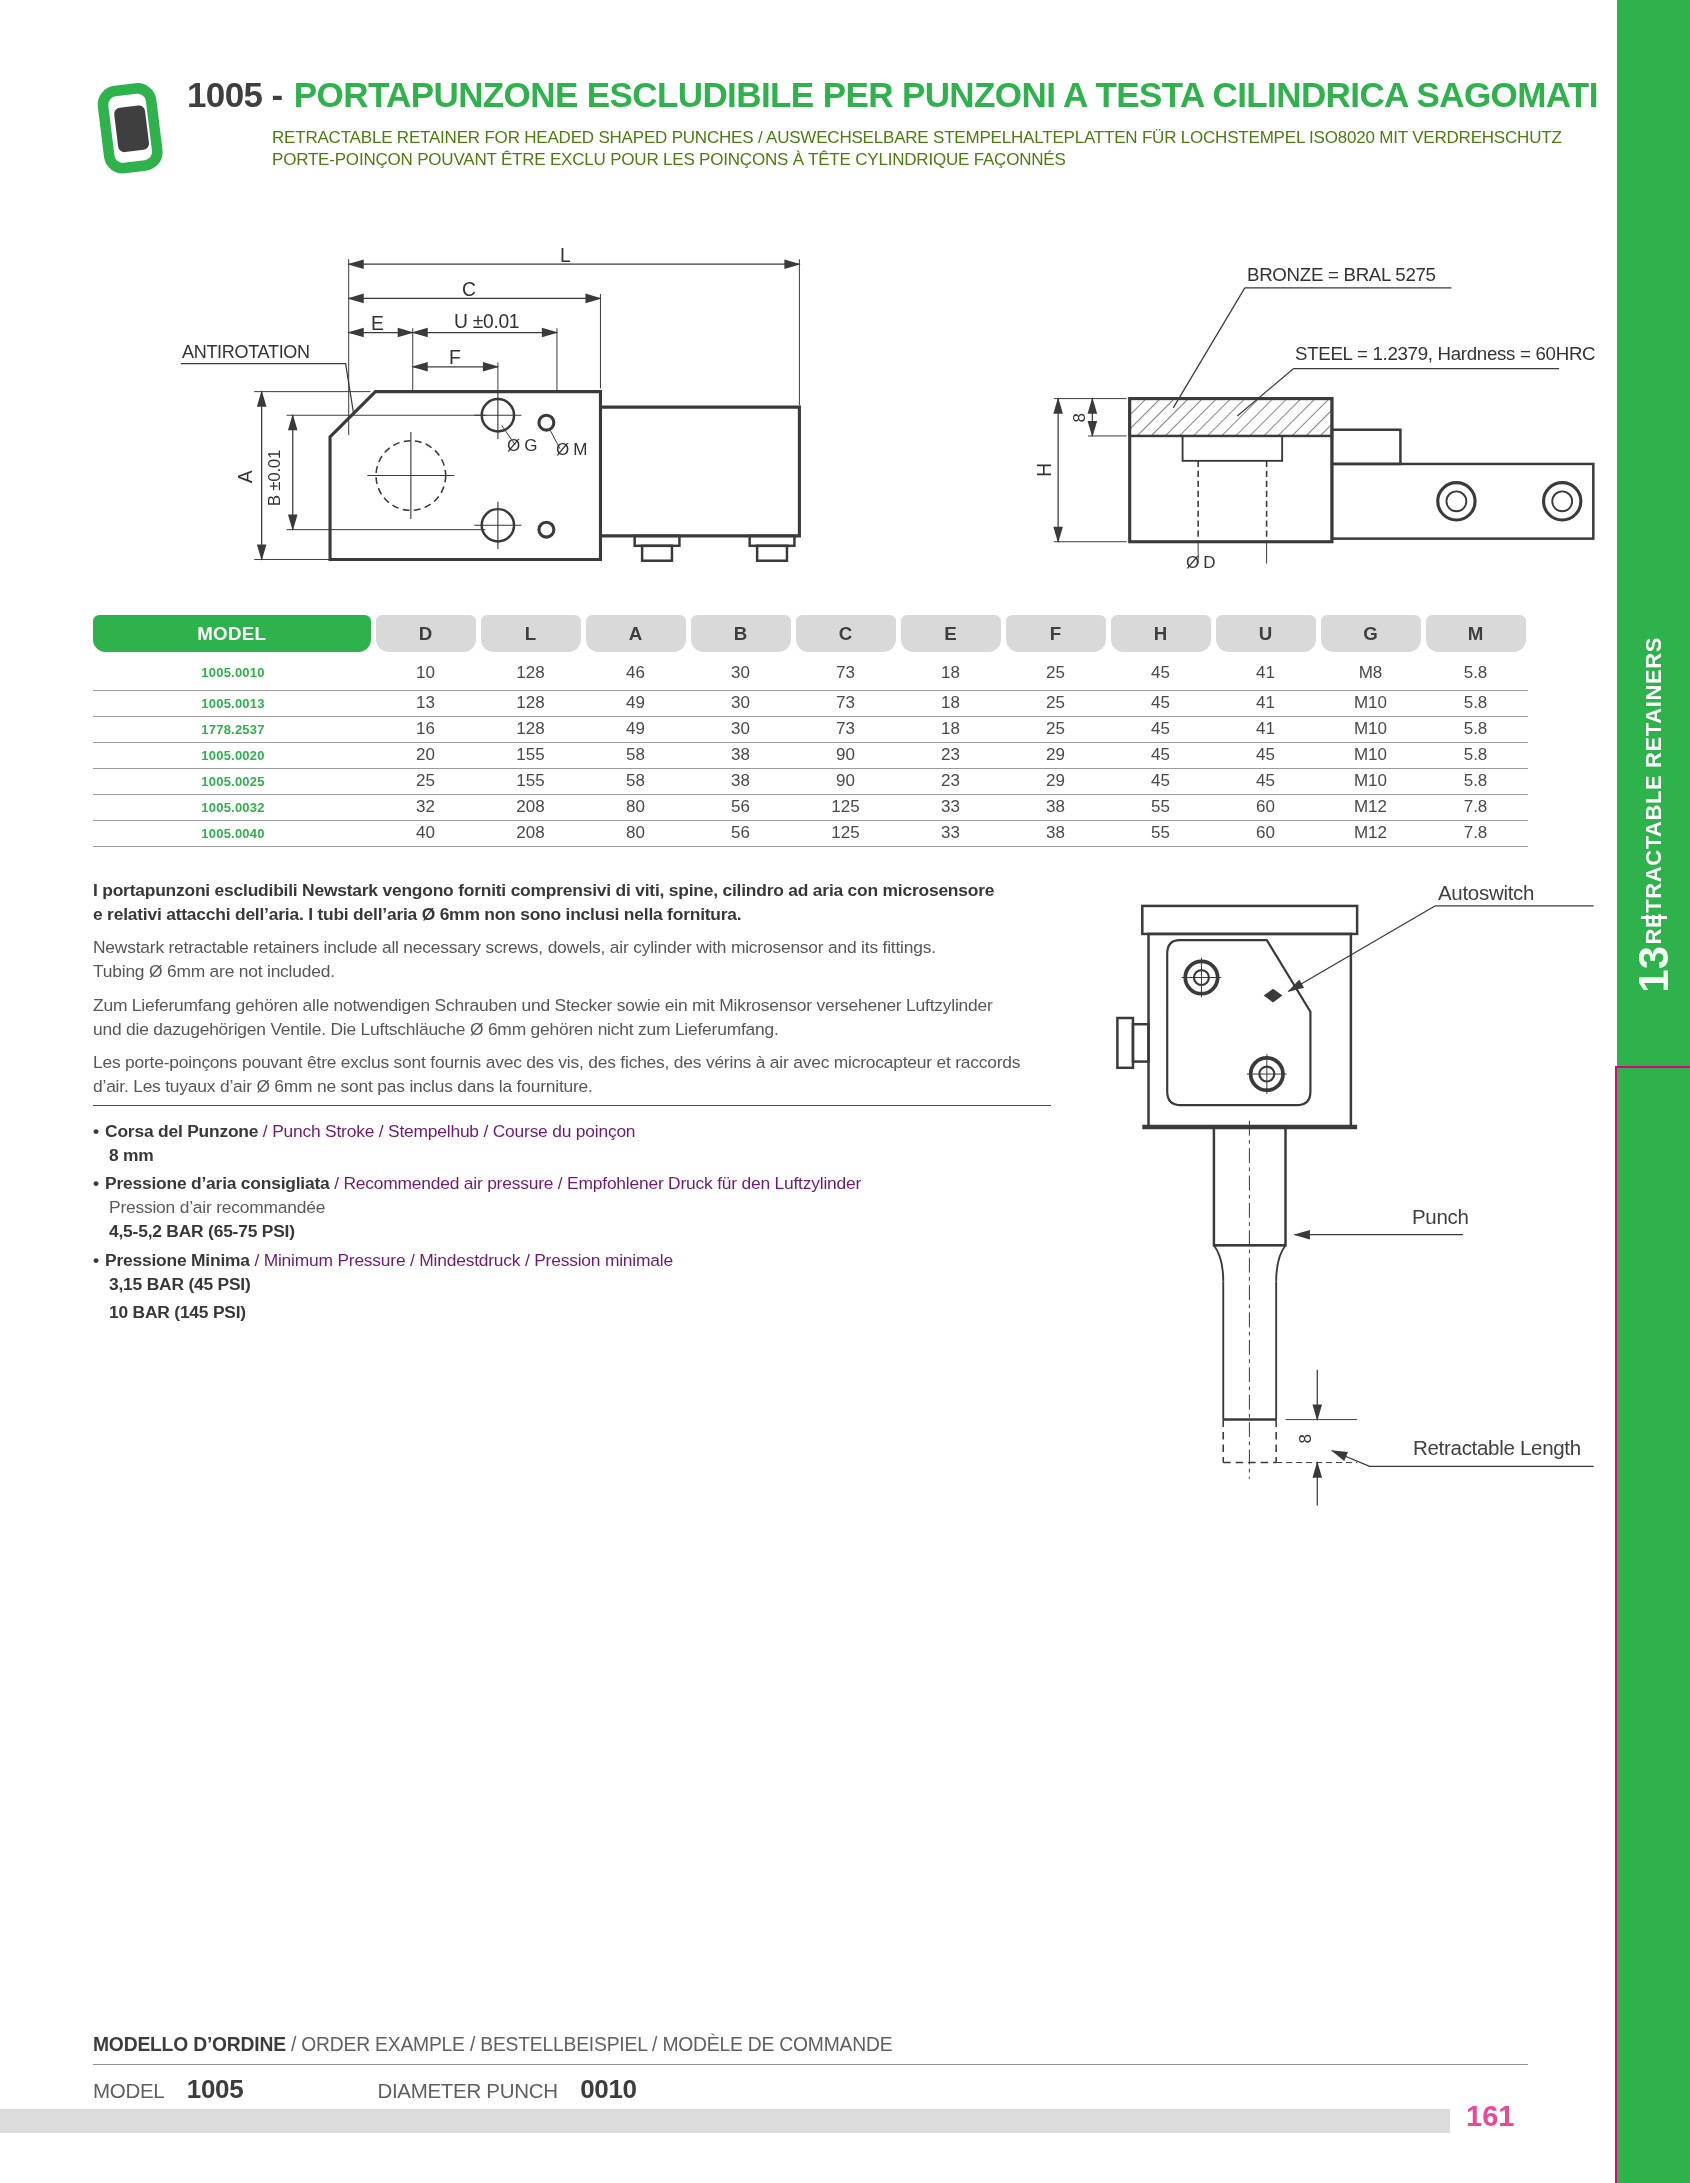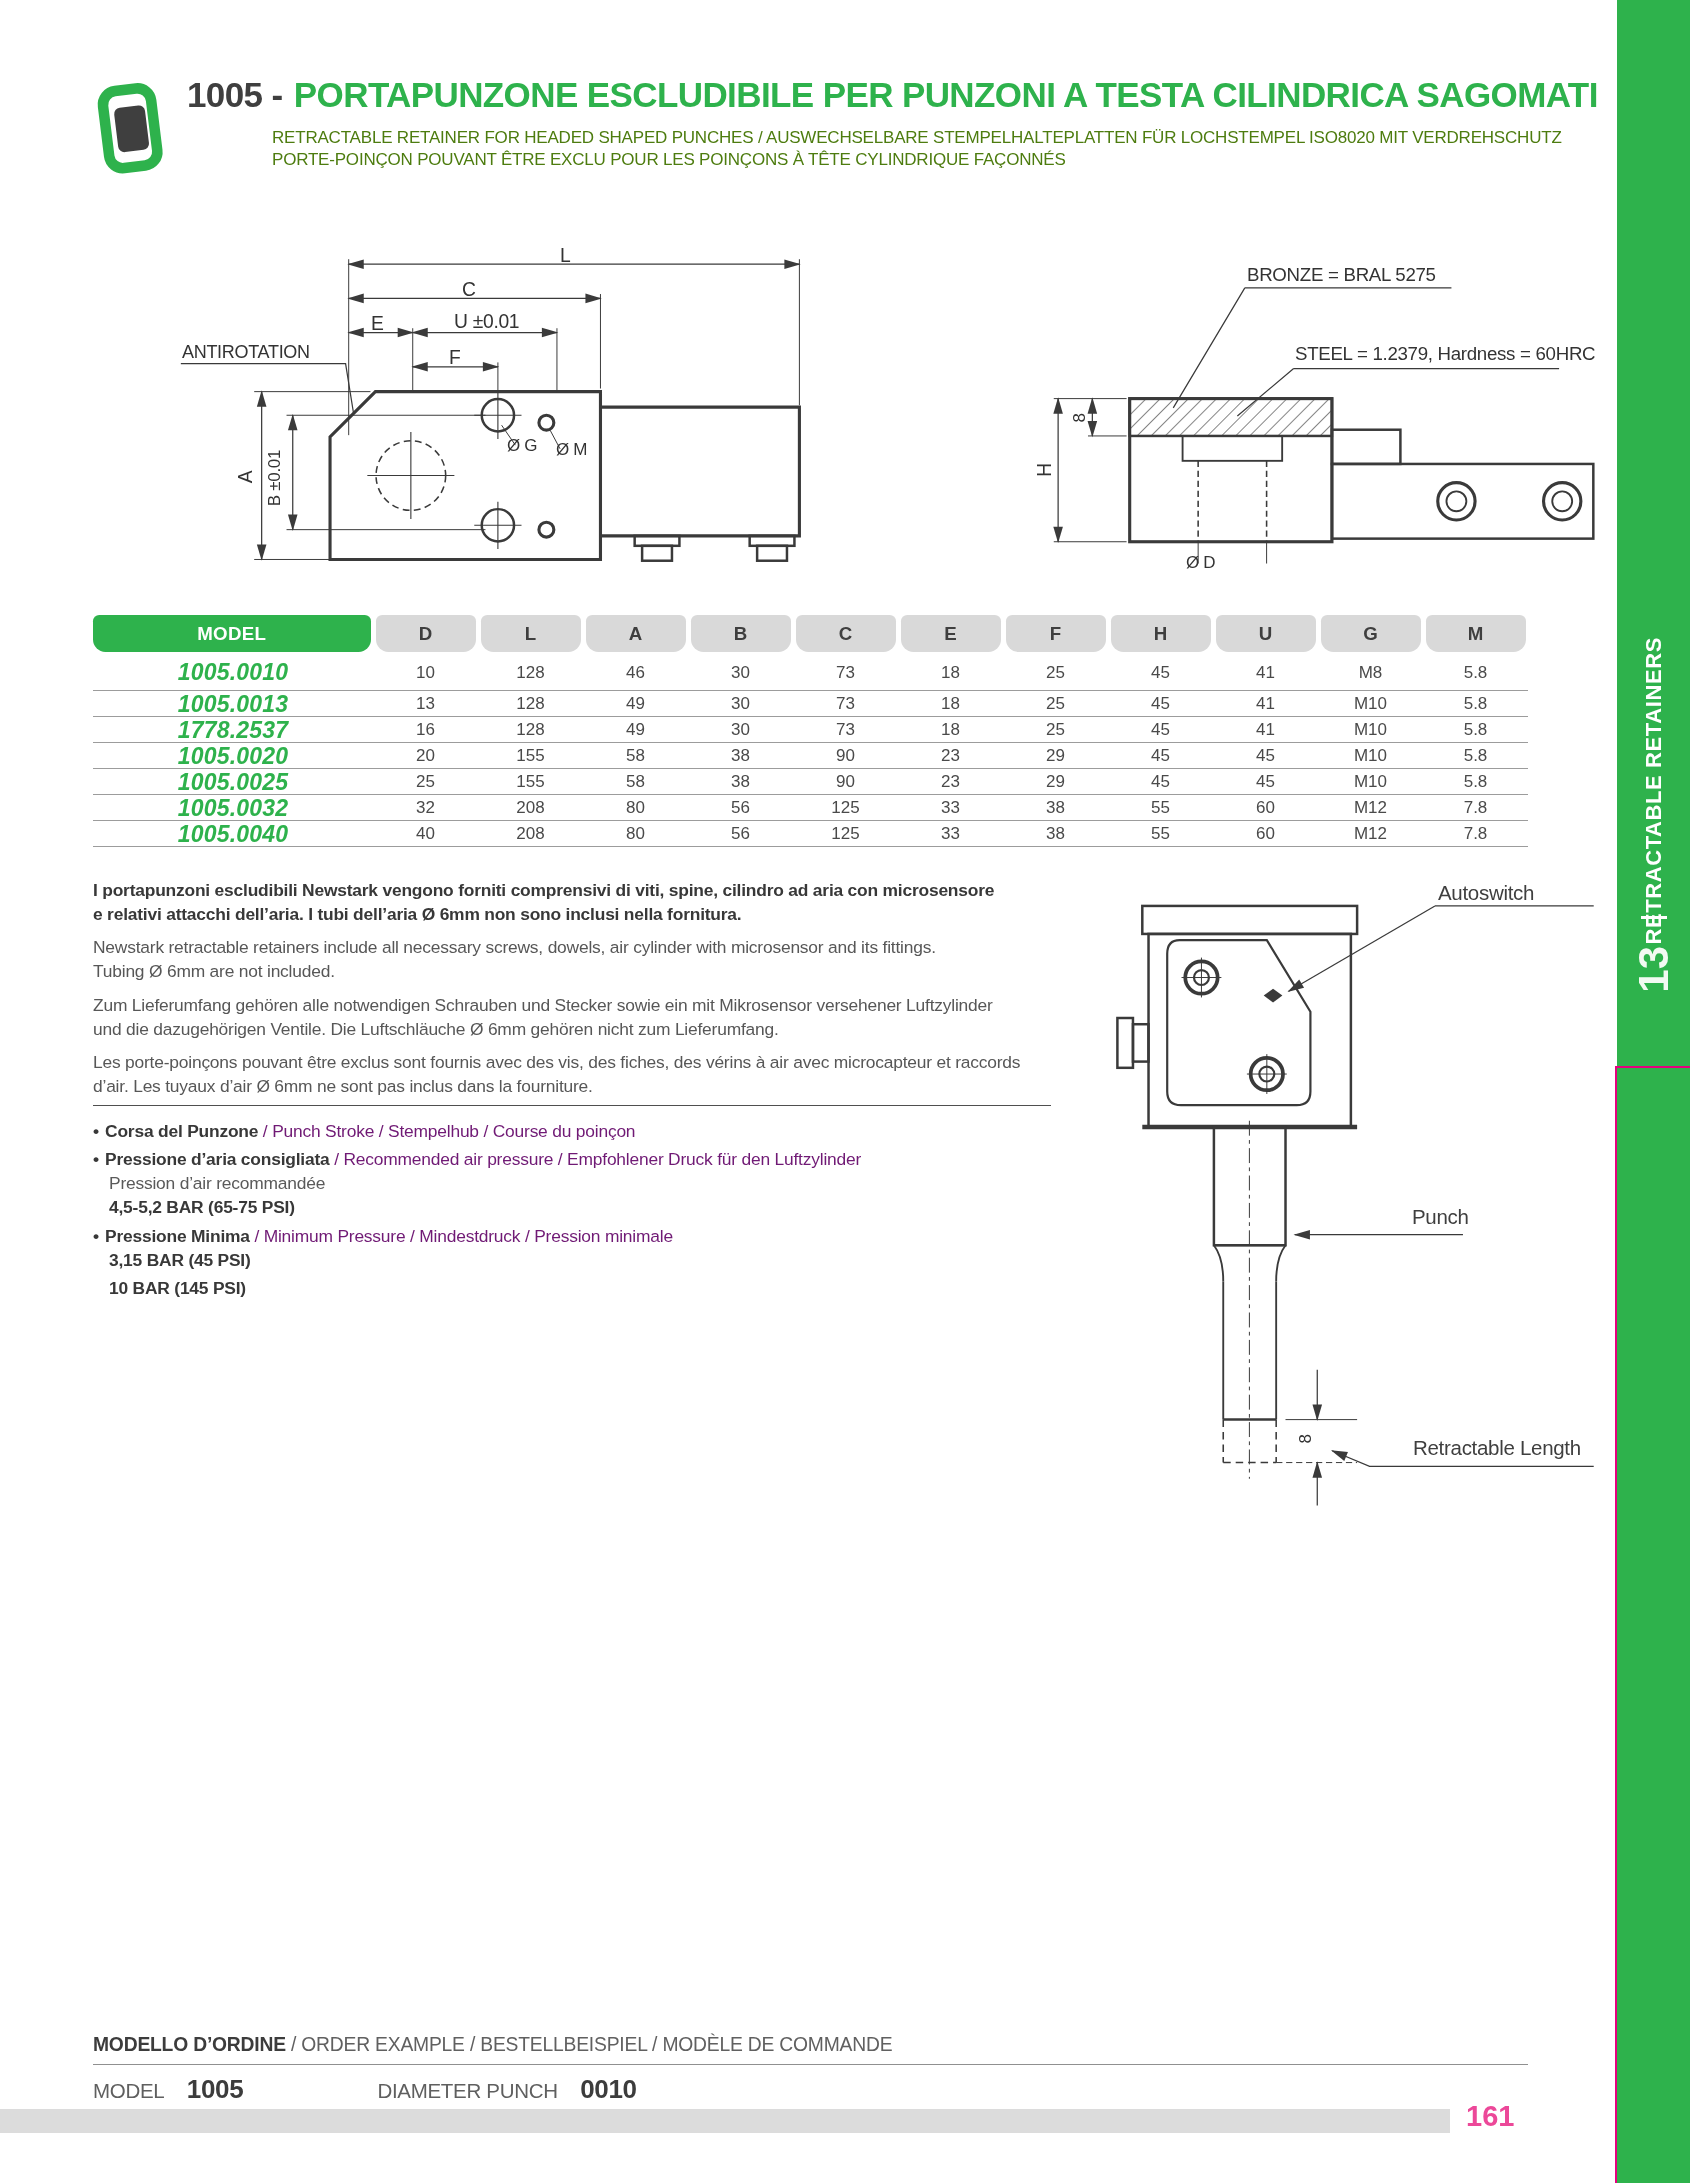--- a/index.html
+++ b/index.html
@@ -33,21 +33,21 @@
                 grid-template-columns:280px repeat(11,1fr);}
   .th-inner{margin:0 2.5px;height:37px;border-radius:6.2px 6.2px 12.4px 12.4px;background:var(--thbg);
             display:flex;align-items:center;justify-content:center;font-weight:bold;
             font-size:18.7px;color:#3f3f3f;}
   .th:first-child .th-inner{margin-left:0;background:var(--green);color:#fff;letter-spacing:0.3px;}
   .table-body{left:93px;top:652px;width:1435px;}
   .tr{display:grid;grid-template-columns:280px repeat(11,1fr);height:25px;
       border-bottom:1.2px solid #9c9c9c;align-items:center;}
   .tr:first-child{height:34px;padding-top:3.7px;}
   .td{text-align:center;font-size:17px;color:#4a4a4a;}
-  .td.model{color:var(--green);font-weight:bold;font-size:23px;letter-spacing:0.2px;font-style:italic;}
+  .td.model{color:var(--green);font-weight:bold;font-size:13px;letter-spacing:0.2px;}
 
   
   .description{left:93px;top:878px;width:1014px;}
   .para{margin:0 0 9.3px 0;font-size:17.4px;line-height:24px;color:var(--gray);letter-spacing:-0.2px;}
   .para.bold{color:#383838;font-weight:bold;}
   .pline{display:block;}
   .desc-rule{left:93px;top:1105px;width:958px;height:0;border-top:1.9px solid #4f4f4f;}
 
   
   .spec-list{left:93px;top:1119px;width:1021px;font-size:17.4px;letter-spacing:-0.2px;}
@@ -420,20 +420,21 @@
       <p class="para">
         <span class="pline">Les porte-poinçons pouvant être exclus sont fournis avec des vis, des fiches, des vérins à air avec microcapteur et raccords</span>
         <span class="pline">d’air. Les tuyaux d’air Ø 6mm ne sont pas inclus dans la fourniture.</span>
       </p>
     </div>
   <div class="abs desc-rule"></div>
 
   <div class="abs spec-list">
       <div class="spec">
         <div class="spec-line"><span class="spec-bullet">•</span><span class="spec-term">Corsa del Punzone</span><span class="spec-tr"> / Punch Stroke / Stempelhub / Course du poinçon</span></div>
+        <div class="spec-value">8 mm</div>
       </div>
       <div class="spec">
         <div class="spec-line"><span class="spec-bullet">•</span><span class="spec-term">Pressione d’aria consigliata</span><span class="spec-tr"> / Recommended air pressure / Empfohlener Druck für den Luftzylinder</span></div>
         <div class="spec-extra">Pression d’air recommandée</div>
         <div class="spec-value">4,5-5,2 BAR (65-75 PSI)</div>
       </div>
       <div class="spec">
         <div class="spec-line"><span class="spec-bullet">•</span><span class="spec-term">Pressione Minima</span><span class="spec-tr"> / Minimum Pressure / Mindestdruck / Pression minimale</span></div>
         <div class="spec-value">3,15 BAR (45 PSI)</div>
       </div>

